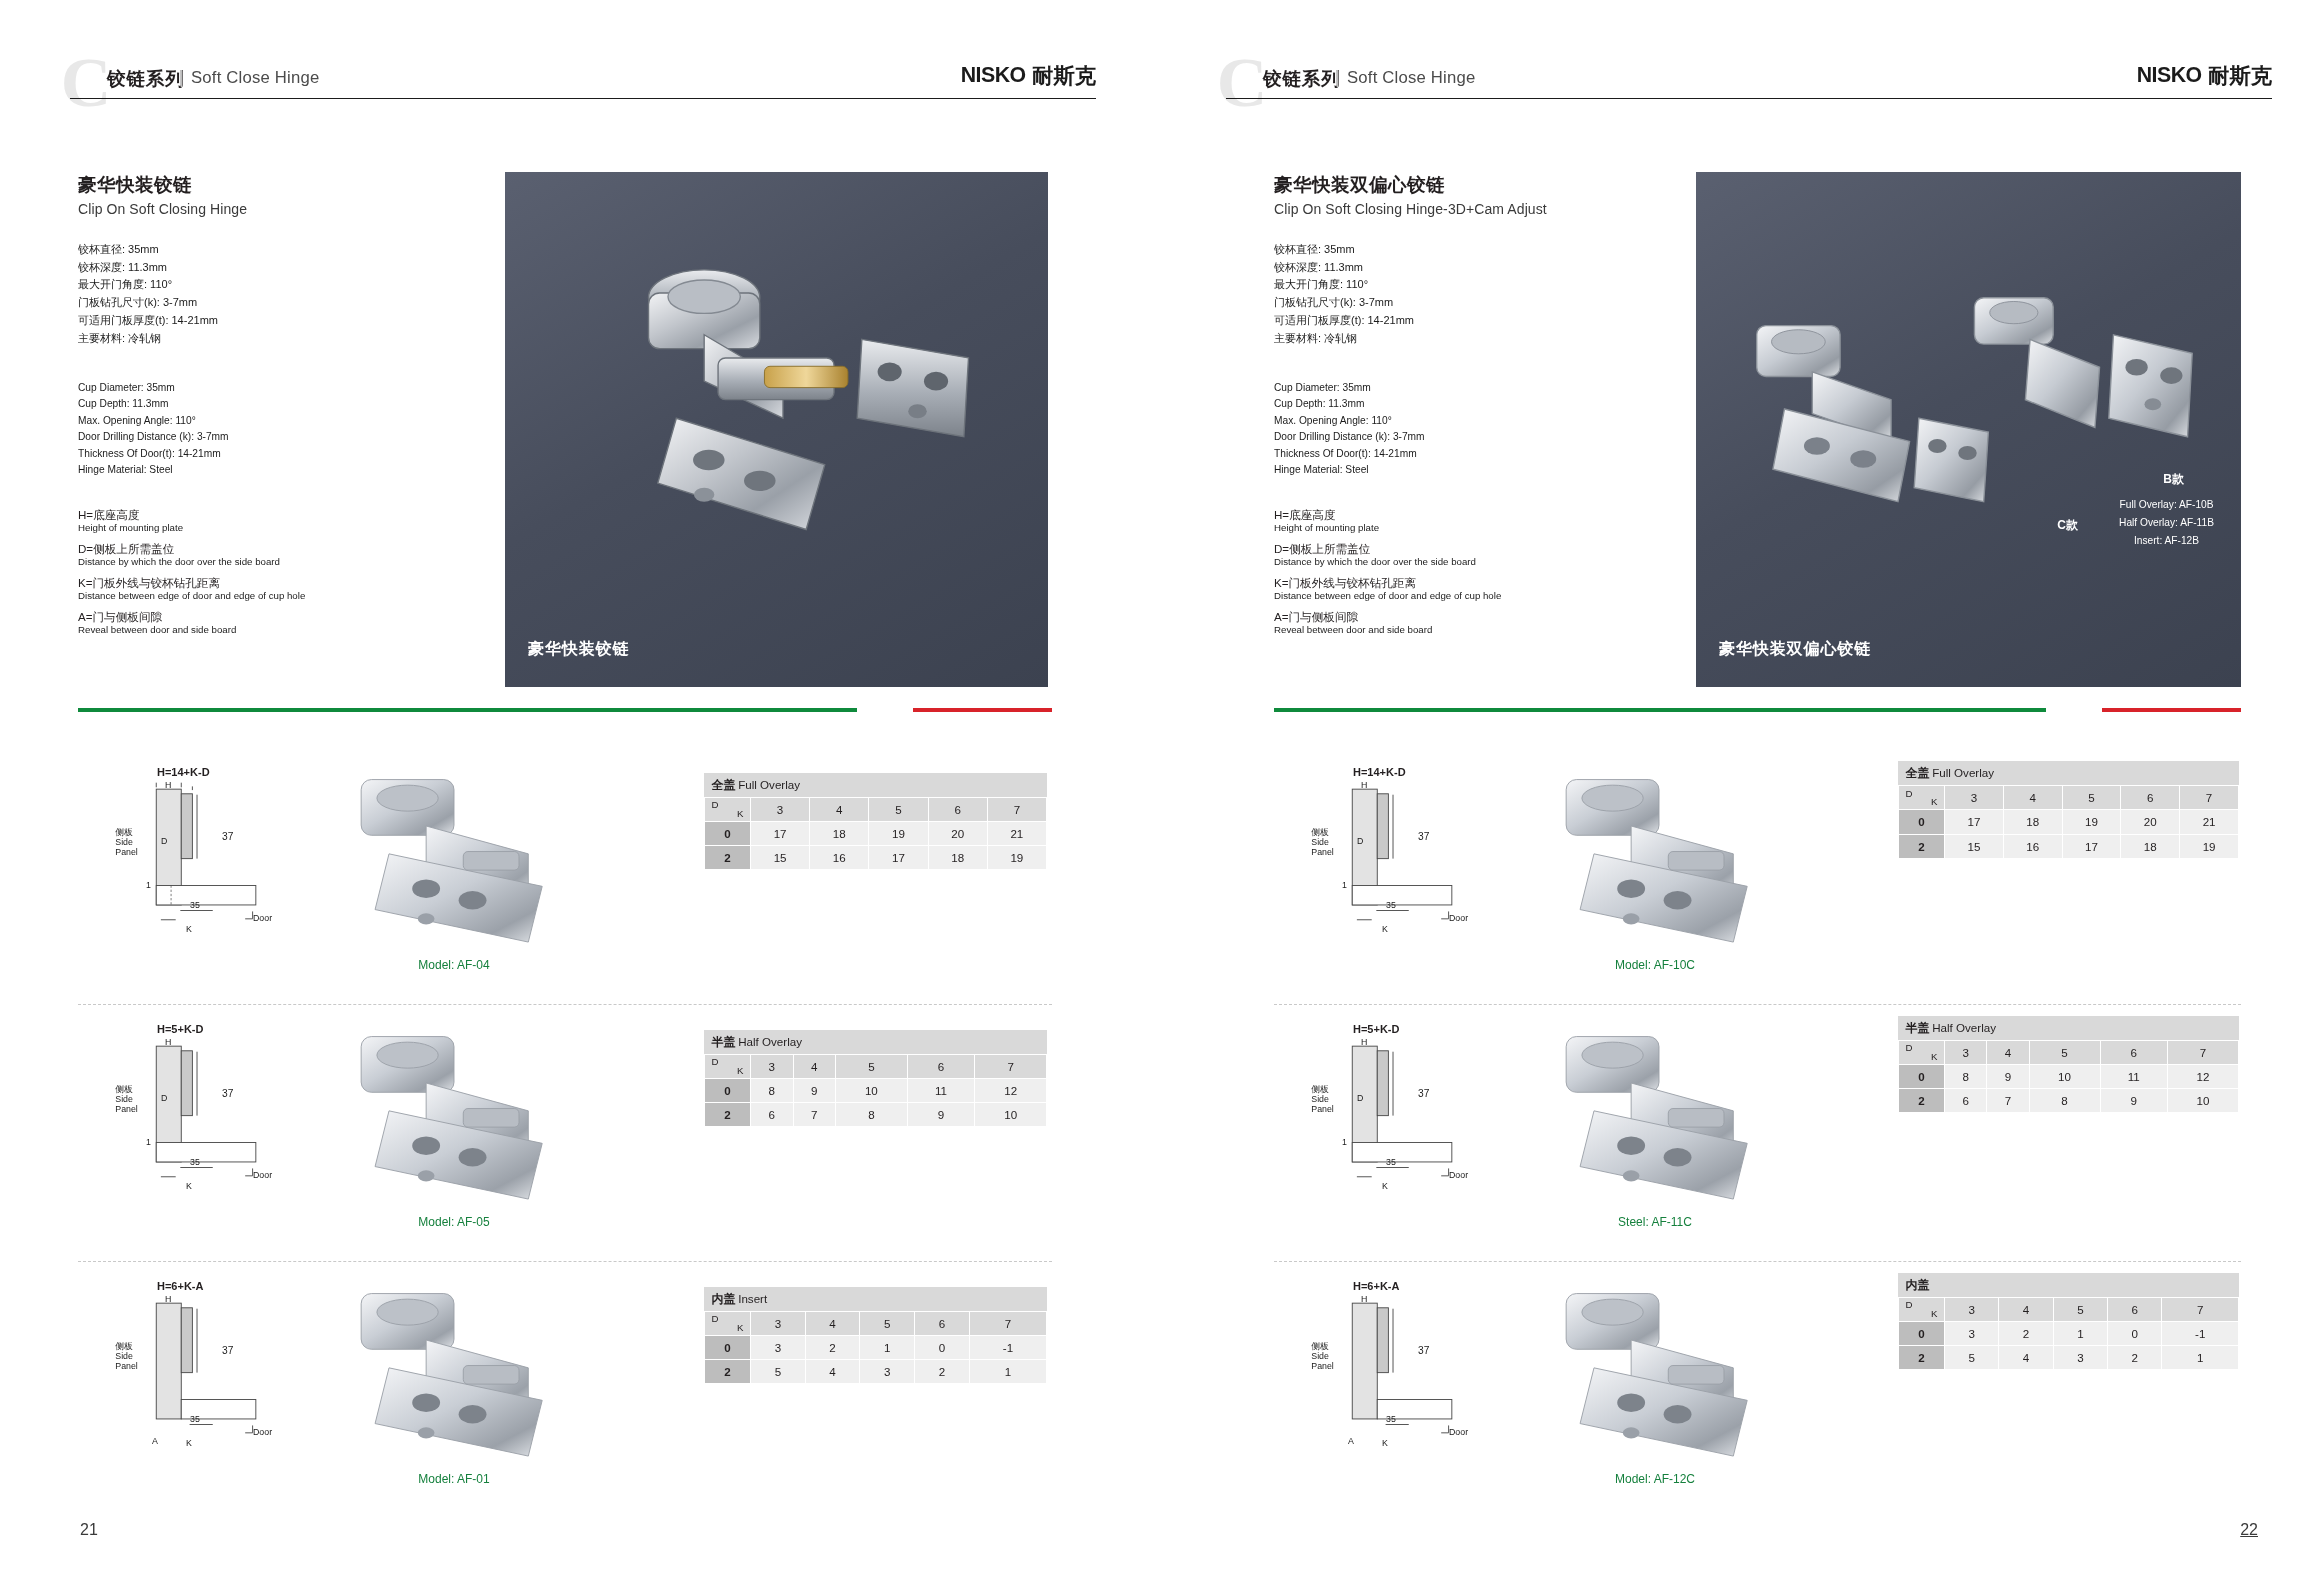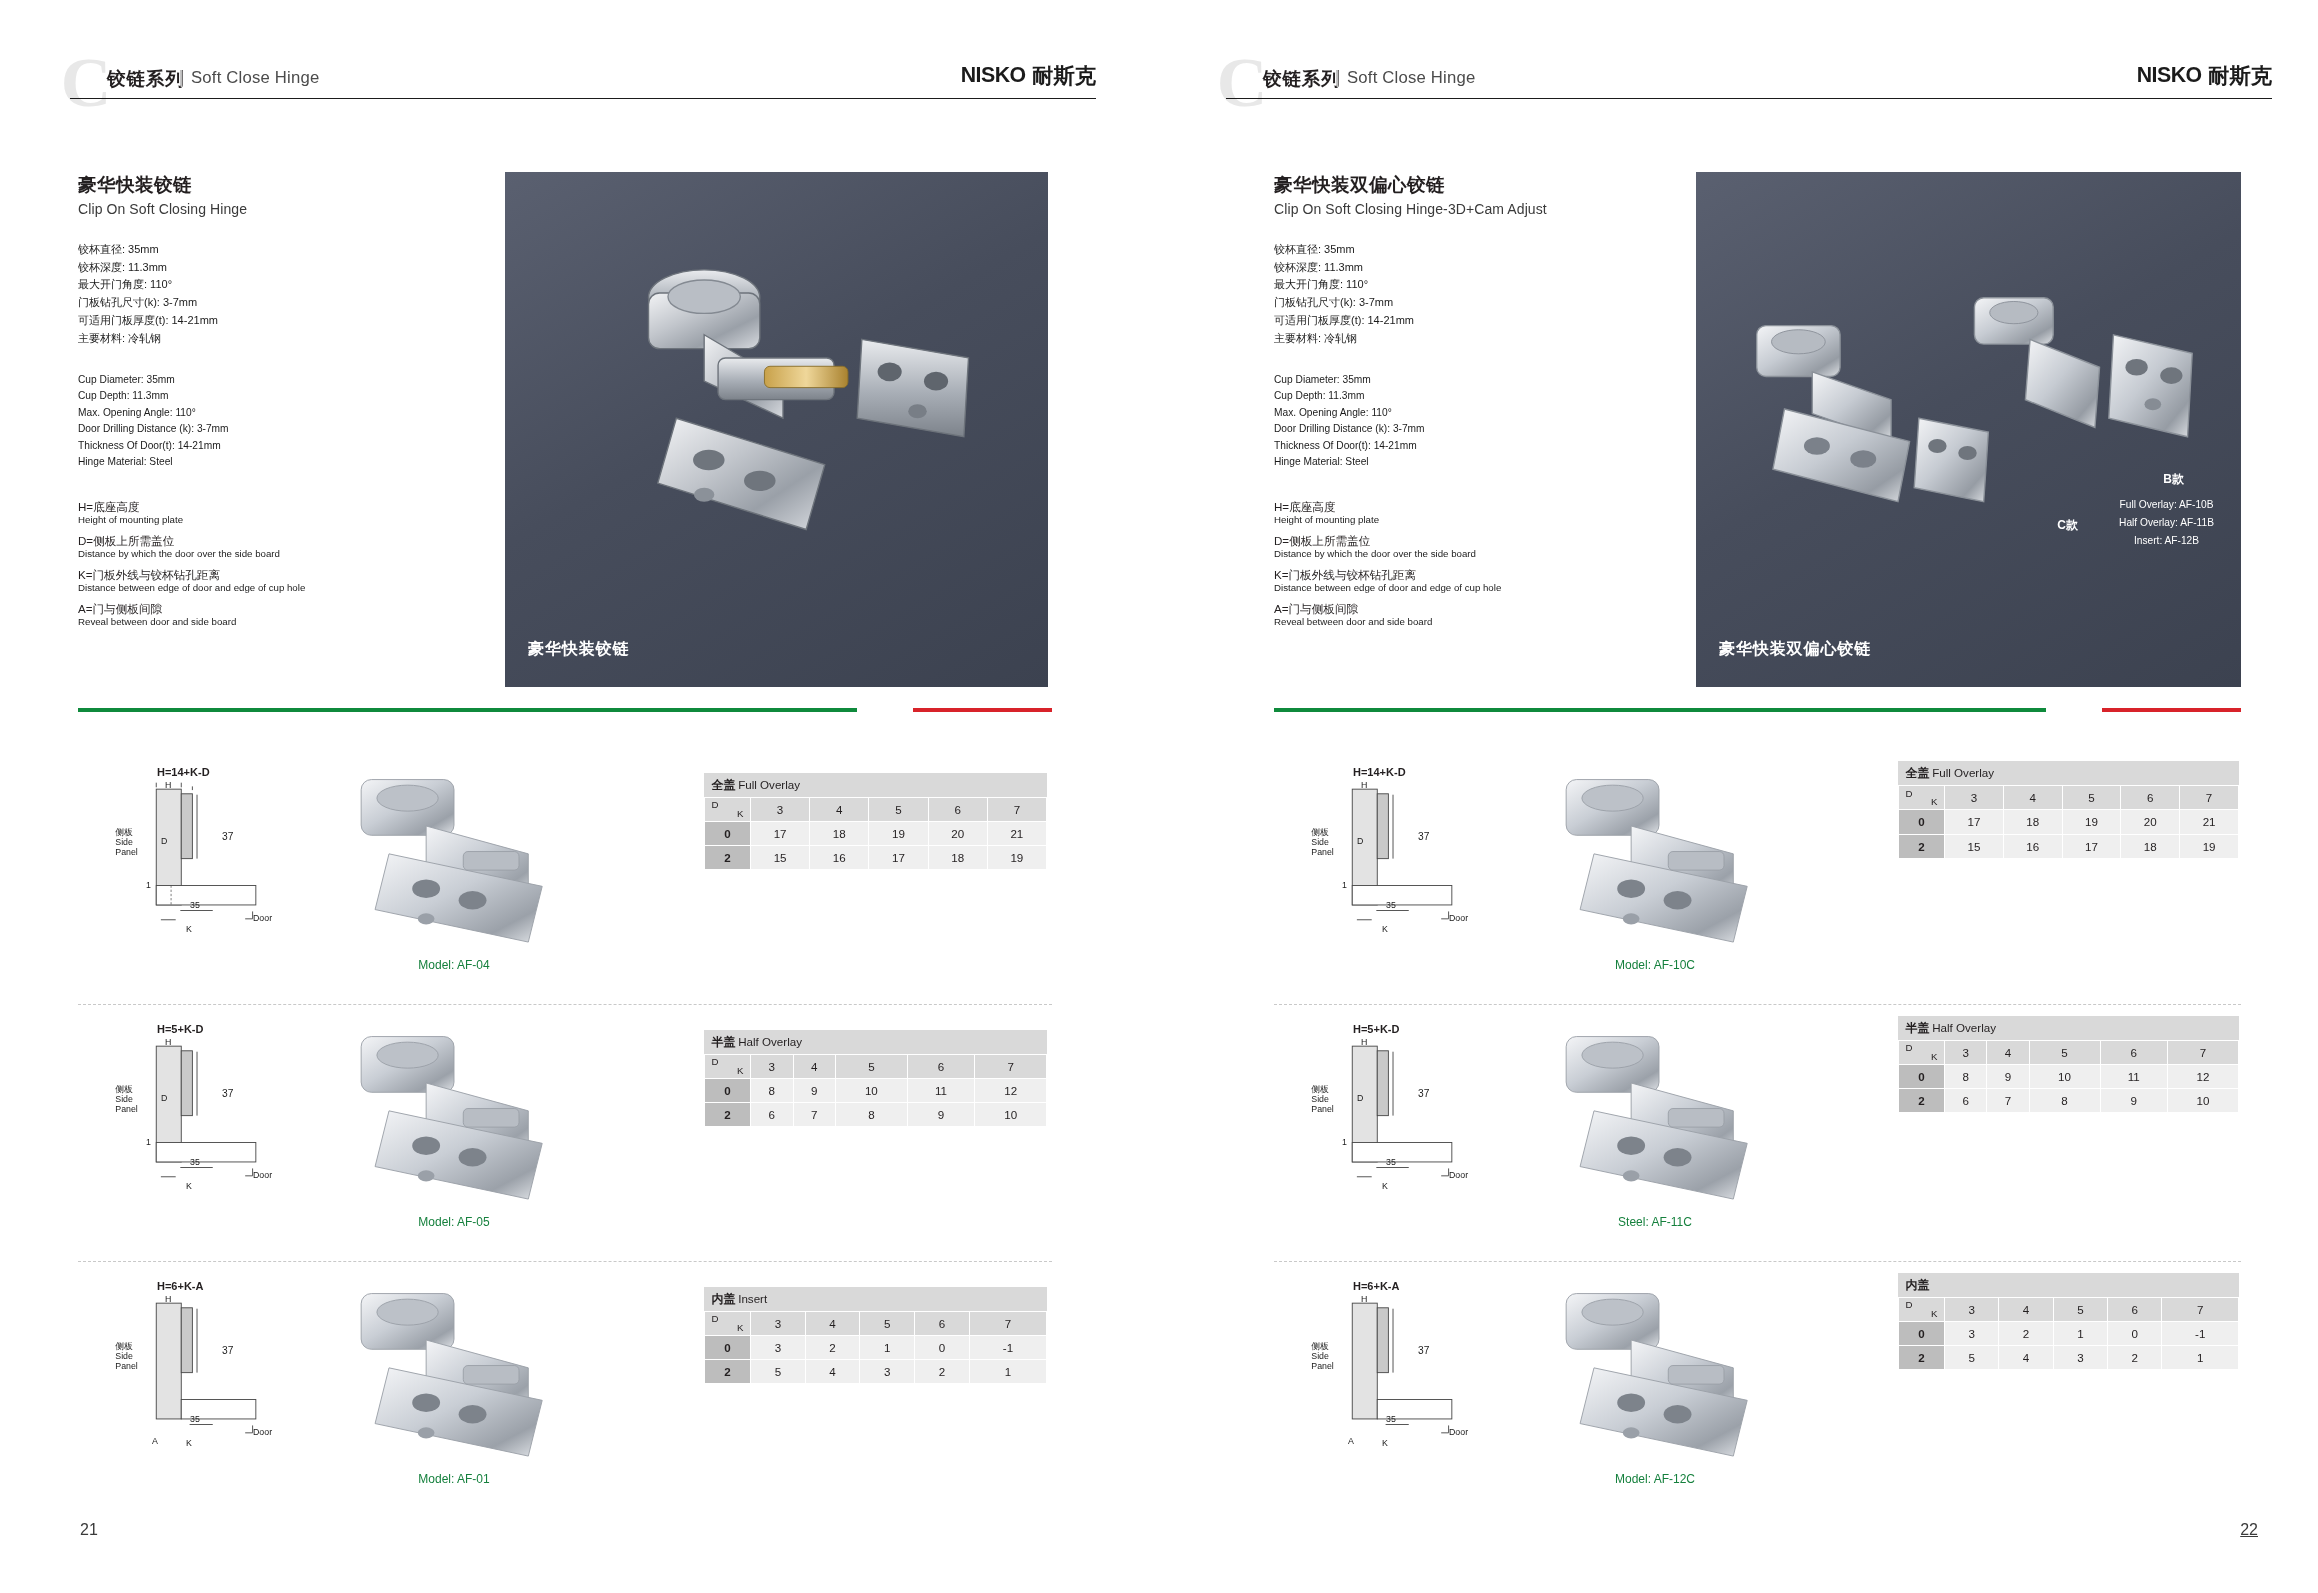--- a/index.html
+++ b/index.html
@@ -31,21 +31,21 @@
   .logo { position:absolute; right:0; top:4.6px; display:flex; align-items:center; gap:6.5px; }
   .logo-mark { font-size:21.3px; font-weight:bold; letter-spacing:-0.5px; color:#1b1b1b; font-family:"Liberation Sans", sans-serif; }
   .logo-cn { font-size:21.3px; font-weight:bold; color:#1b1b1b; }
 
   
   .intro { position:absolute; left:78px; top:172px; width:417px; }
   .page.right .intro { left:1274px; }
   .t-cn { font-size:18.5px; font-weight:bold; letter-spacing:0.5px; }
   .t-en { font-size:14px; color:#3a3a3a; margin-top:3.7px; letter-spacing:0.1px; }
   .spec-cn { margin-top:24px; font-size:11px; line-height:1.62; color:#1b1b1b; }
-  .spec-en { margin-top:24px; font-size:10.2px; line-height:1.62; color:#1b1b1b; }
+  .spec-en { margin-top:32px; font-size:10.2px; line-height:1.62; color:#1b1b1b; }
   .legend { margin-top:29px; }
   .legend .l-cn { font-size:11.6px; line-height:1.25; }
   .legend .l-en { font-size:9.7px; line-height:1.25; color:#1b1b1b; margin-bottom:7.4px; }
 
   
   .hero {
     position:absolute; top:172px; width:543px; height:515px;
     background:linear-gradient(150deg,#5a6070 0%,#474d5c 45%,#3c4250 100%);
     overflow:hidden;
   }

